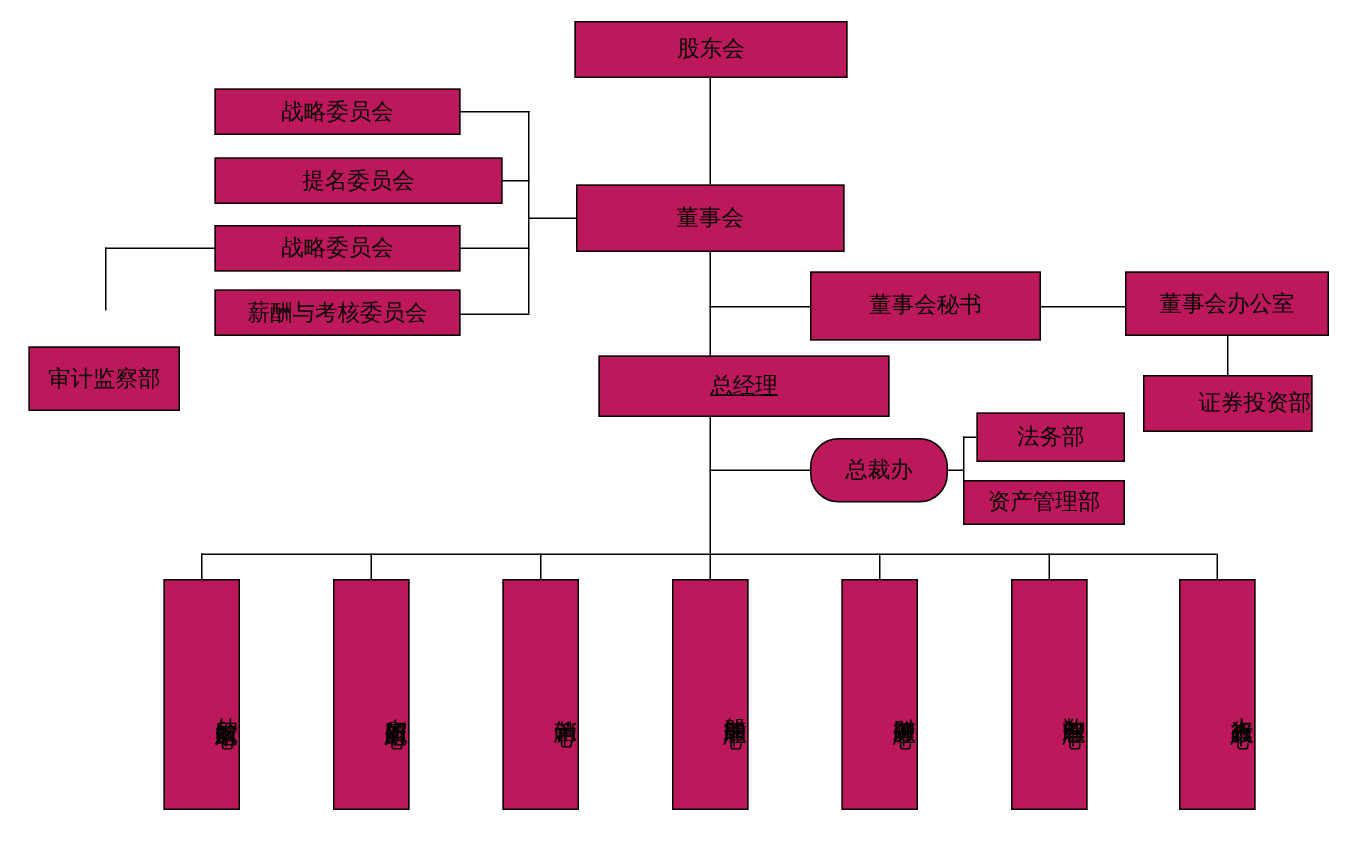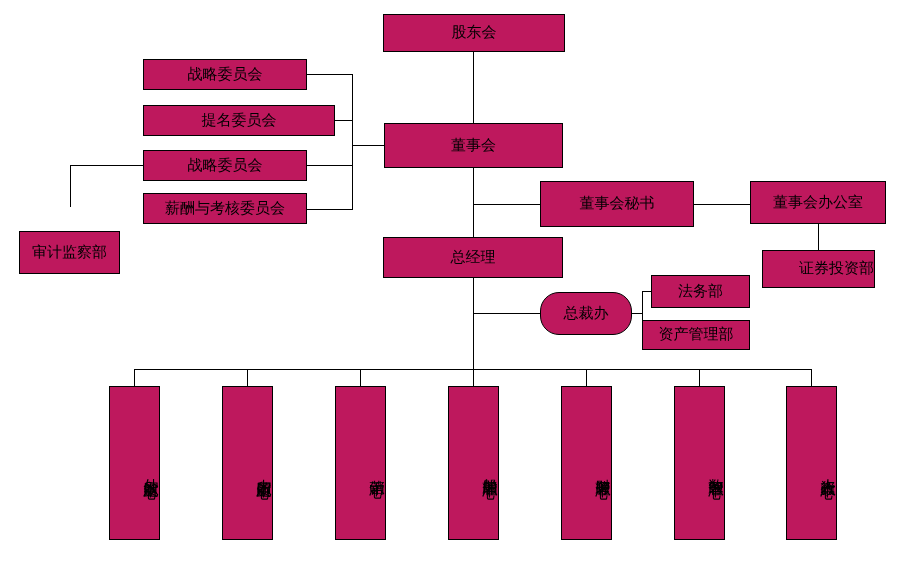--- a/index.html
+++ b/index.html
@@ -132,21 +132,21 @@
   </div>
 
   <div class="node" style="left:750px; top:181px; width:136px; height:43px;">
     <span class="label">董事会办公室</span>
   </div>
 
   <div class="node" style="left:762px; top:250px; width:113px; height:38px;justify-content:flex-end;">
     <span class="label">证券投资部</span>
   </div>
 
-  <div class="node" style="left:383px; top:237px; width:180px; height:41px;">
+  <div class="node" style="left:399px; top:237px; width:194px; height:41px;text-decoration:underline;">
     <span class="label">总经理</span>
   </div>
 
   <div class="node" style="left:540px; top:292px; width:92px; height:43px;border-radius:19px;">
     <span class="label">总裁办</span>
   </div>
 
   <div class="node" style="left:651px; top:275px; width:99px; height:33px;justify-content:center;">
     <span class="label">法务部</span>
   </div>

